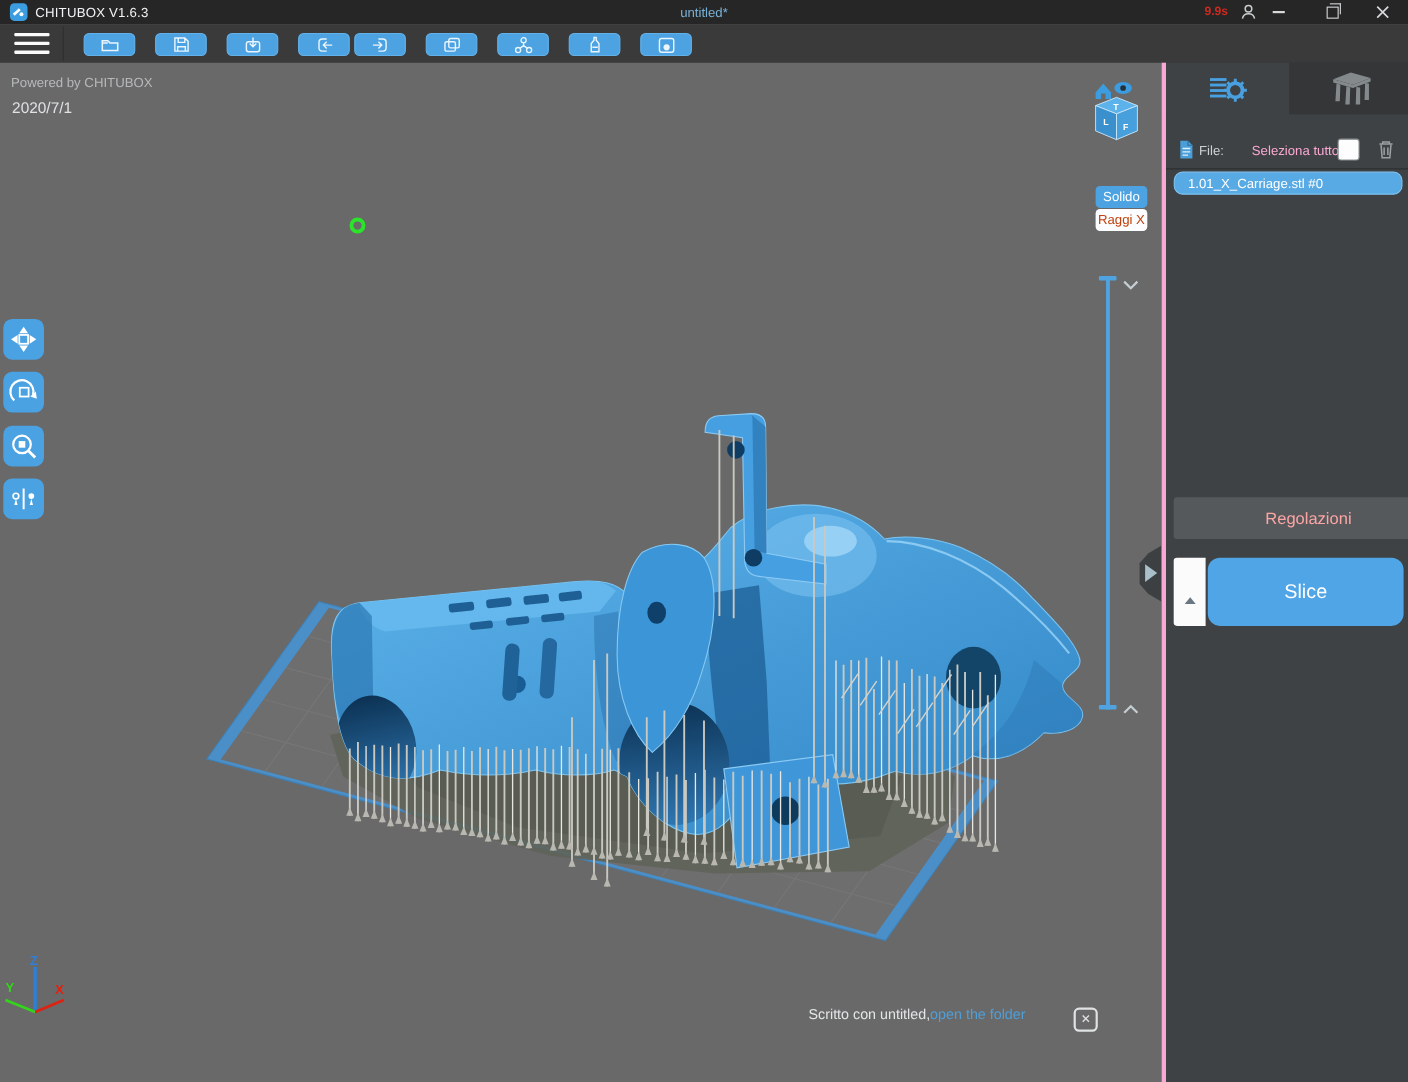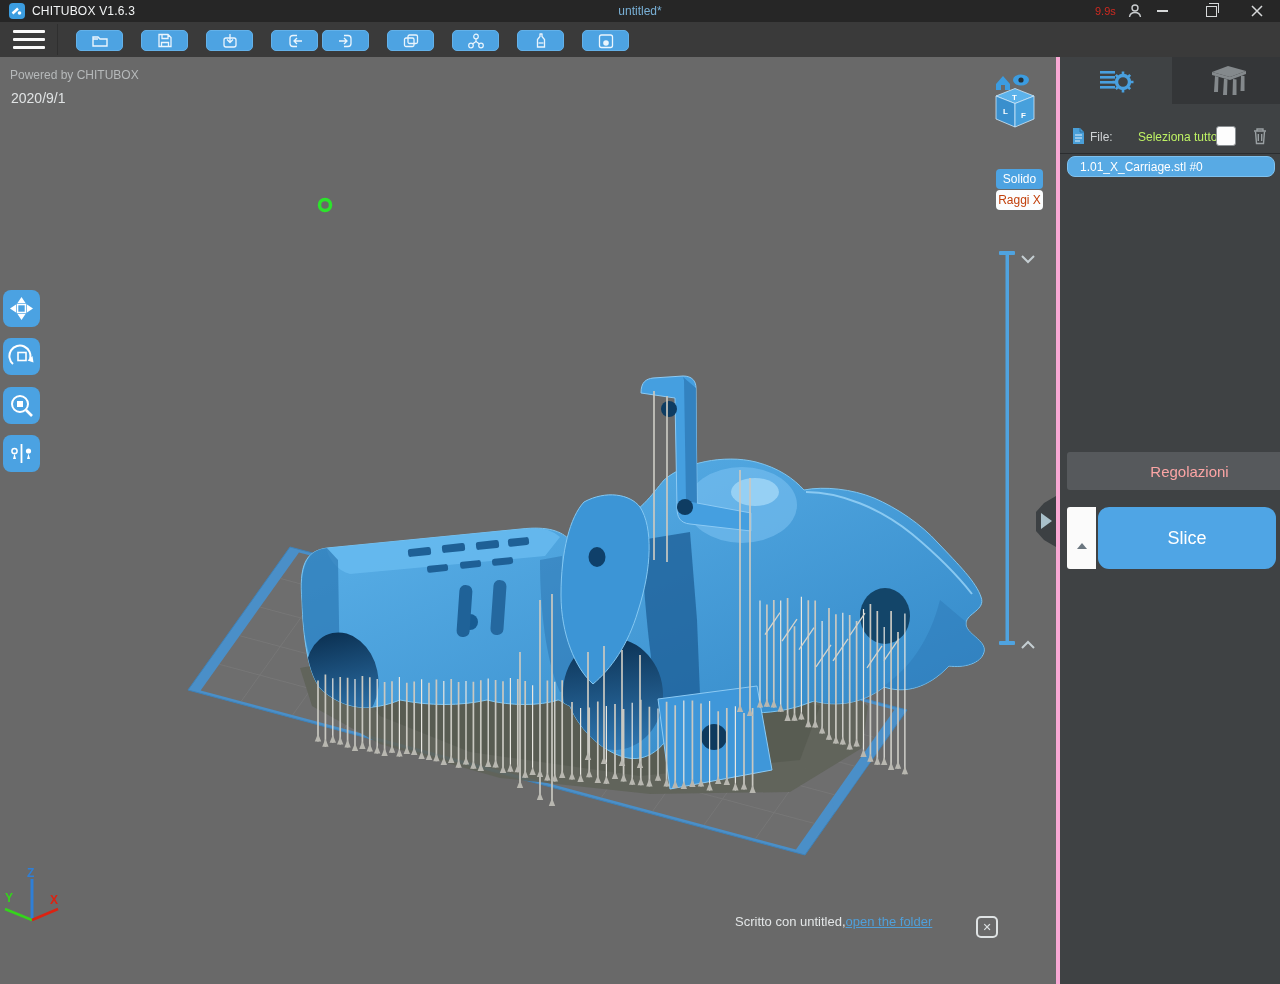--- a/index.html
+++ b/index.html
@@ -6,21 +6,21 @@
   body{width:1280px;height:984px;position:relative;overflow:hidden;
        font-family:"Liberation Sans",sans-serif;background:#696969;color:#e8eaeb;}
   .abs{position:absolute}
 
   
   #titlebar{left:0;top:0;width:1280px;height:22px;background:#262626;}
   #app-logo{left:9px;top:3px;width:16px;height:16px;border-radius:4px;background:#3b9de0;}
   #app-logo svg{display:block}
   #app-title{left:32px;top:4px;font-size:12px;color:#f2f4f5;letter-spacing:.2px}
   #doc-title{left:0;top:4px;width:1280px;text-align:center;font-size:12px;color:#79b0d6}
-  #timer{left:1095px;top:5px;font-size:11px;font-weight:normal;color:#cf2a21}
+  #timer{left:1095px;top:5px;font-size:11px;font-weight:bold;color:#cf2a21}
   .win-btn{top:0;width:34px;height:22px;display:flex;align-items:center;justify-content:center;cursor:default}
   #btn-user{left:1118px}
   #btn-min{left:1145px}
   #btn-max{left:1194px}
   #btn-close{left:1240px}
   .min-glyph{width:11px;height:2px;background:#d6d8d9}
   .max-glyph{width:9px;height:9px;border:1px solid #d6d8d9;position:relative;background:transparent}
   .max-glyph:before{content:"";position:absolute;left:2px;top:-4px;width:9px;height:9px;border:1px solid #d6d8d9;border-bottom:none;border-left:none}
 
   
@@ -40,33 +40,33 @@
 
   .tool-btn{left:3px;width:37px;height:37px;background:#4ba2e2;border-radius:8px;display:flex;align-items:center;justify-content:center;cursor:pointer}
   #tool-move{top:233px}#tool-rotate{top:281px}#tool-scale{top:330px}#tool-mirror{top:378px}
 
   .mode-btn{left:996px;width:47px;height:20px;border-radius:4px;font-size:12px;display:flex;align-items:center;justify-content:center;cursor:pointer}
   #mode-solid{top:112px;background:#4da3e2;color:#fff}
   #mode-xray{top:133px;background:#fbfdfe;color:#c2410c}
 
   
   #toast{left:735px;top:857px;font-size:13px;color:#e3e6e7;white-space:nowrap}
-  #toast a{color:#4f9fd9;text-decoration:underline;cursor:pointer}
+  #toast a{color:#4f9fd9;cursor:pointer}
   #toast-close{left:976px;top:859px;width:18px;height:18px;border:2px solid #dfe3e4;border-radius:5px;
                color:#dfe3e4;font-size:11px;line-height:18px;text-align:center;cursor:pointer}
 
   
   #panel{left:1056px;top:57px;width:224px;height:927px;background:#3f4244;border-left:4px solid #f9a8d4;box-sizing:border-box}
   .ptab{top:0;width:112px;height:47px;display:flex;align-items:center;justify-content:center;cursor:pointer}
   #tab-settings{left:0;background:#3f4244}
   #tab-supports{left:112px;background:#343638}
   #file-row{left:0;top:69px;width:224px;height:24px}
   #file-icon{left:11px;top:1px}
   #file-label{left:30px;top:4px;font-size:12px;color:#cfd2d4}
-  #select-all-label{left:78px;top:4px;font-size:12px;color:#bef264}
+  #select-all-label{left:78px;top:4px;font-size:12px;color:#f9a8d4}
   #select-all-box{left:156px;top:0;width:18px;height:18px;background:#fdfdfd;border:1px solid #8a8f92;border-radius:3px;cursor:pointer}
   #trash-btn{left:192px;top:0;cursor:pointer}
   #panel-divider{left:0;top:96px;width:224px;height:1px;background:#2b2d2f}
   #file-item{left:7px;top:99px;width:208px;height:21px;background:#58aae4;border:1px solid #7fc1ee;border-radius:8px;
              color:#fff;font-size:12px;line-height:21px;padding-left:12px;box-sizing:border-box;cursor:pointer;
              white-space:nowrap;overflow:hidden}
   #btn-adjust{left:7px;top:395px;width:245px;height:38px;background:#56595c;border-radius:3px;color:#fca5a5;
               font-size:15px;display:flex;align-items:center;justify-content:center;cursor:pointer}
   #slice-arrow-box{left:7px;top:450px;width:29px;height:62px;background:#fbfbfb;border-radius:3px 0 0 3px;cursor:pointer}
   #slice-arrow-box:after{content:"";position:absolute;left:10px;top:36px;border-left:5px solid transparent;
@@ -289,21 +289,21 @@
       <polyline points="1022,648 1028,642 1034,648" fill="none" stroke="#c5ced2" stroke-width="2"></polyline>
     </g>
 
     <g>
       <polygon points="1056,496 1044,503 1036,512 1036,531 1044,540 1056,547" fill="#3c4043"></polygon>
       <polygon points="1041,513 1041,529 1052,521" fill="#a9c0ca"></polygon>
     </g>
   </svg>
 
   <div id="powered" class="abs">Powered by CHITUBOX</div>
-  <div id="vdate" class="abs">2020/9/1</div>
+  <div id="vdate" class="abs">2020/7/1</div>
 
   <div id="tool-move" class="abs tool-btn">
     <svg width="27" height="27">
         <g fill="#fff">
           <polygon points="13.5,2 9.5,8 17.5,8"></polygon>
           <polygon points="13.5,25 9.5,19 17.5,19"></polygon>
           <polygon points="2,13.5 8,9.5 8,17.5"></polygon>
           <polygon points="25,13.5 19,9.5 19,17.5"></polygon>
         </g>
         <rect x="9.5" y="9.5" width="8" height="8" fill="none" stroke="#fff" stroke-width="1.6"></rect>

